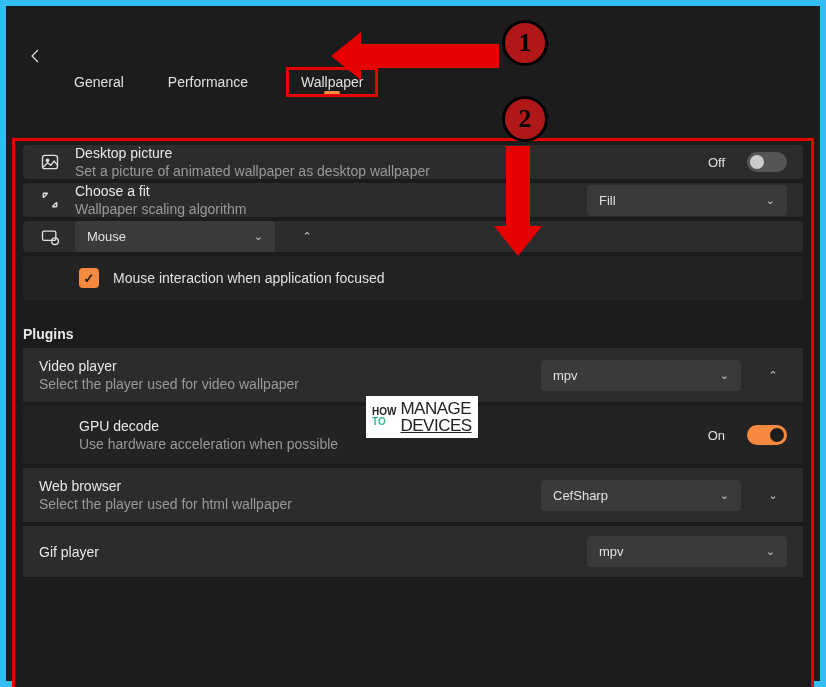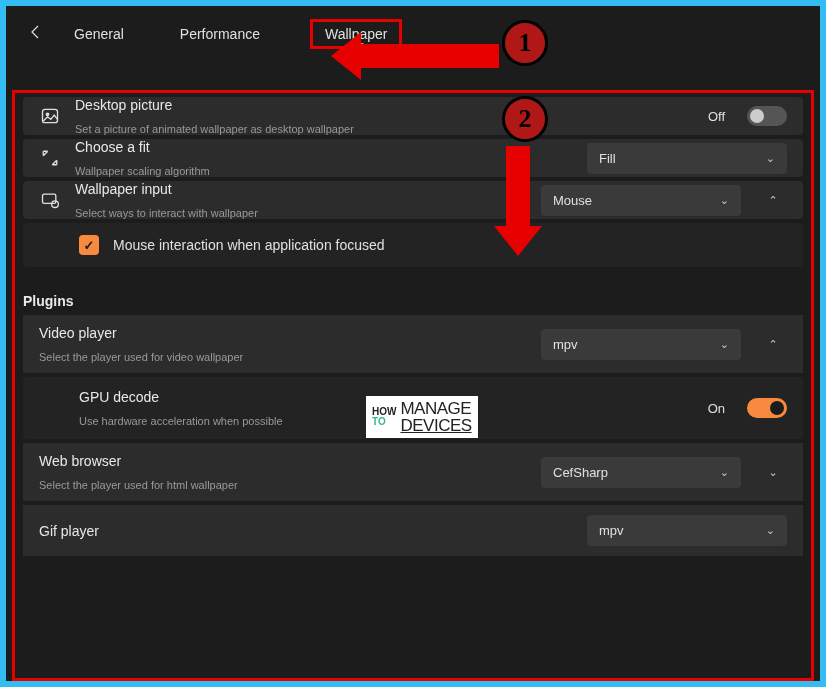--- a/index.html
+++ b/index.html
@@ -29,22 +29,23 @@
       background: #1c1c1c;
     }
     .back-arrow {
       color: #e0e0e0;
       font-size: 16px;
       cursor: pointer;
       padding: 4px;
     }
     .tabs {
       display: flex;
-      gap: 44px;
-      align-items: center;
+      gap: 32px;
+      align-items: center;
+      margin-top: 48px;
     }
     .tab {
       color: #e0e0e0;
       font-size: 14px;
       padding: 8px 6px;
       cursor: pointer;
       position: relative;
     }
     .tab.active::after {
       content: '';
@@ -97,22 +98,22 @@
     .row-text {
       flex: 1;
       min-width: 0;
     }
     .row-title {
       color: #e8e8e8;
       font-size: 14px;
     }
     .row-sub {
       color: #999;
-      font-size: 11px;
-      margin-top: 10px;
+      font-size: 14px;
+      margin-top: 2px;
     }
     .toggle-label {
       color: #e0e0e0;
       font-size: 13px;
       margin-right: 8px;
     }
     .toggle {
       width: 40px;
       height: 20px;
       border-radius: 10px;
@@ -379,24 +380,20 @@
       </div>
     </div>
 
     <div class="row">
       <div class="row-icon">
         <svg width="20" height="20" viewBox="0 0 24 24" fill="none" stroke="currentColor" stroke-width="1.6">
             <rect x="3" y="5" width="16" height="11" rx="2"></rect>
             <circle cx="18" cy="17" r="4"></circle>
           </svg>
       </div>
-      <div class="row-text">
-        <div class="row-title">Wallpaper input</div>
-        <div class="row-sub">Select ways to interact with wallpaper</div>
-      </div>
       <div class="select">
         <span>Mouse</span>
         <span class="chevron">⌄</span>
       </div>
       <div class="expand-btn">⌃</div>
     </div>
     <div class="sub-row">
       <div class="checkbox checked">✓</div>
       <span class="check-label">Mouse interaction when application focused</span>
     </div>

